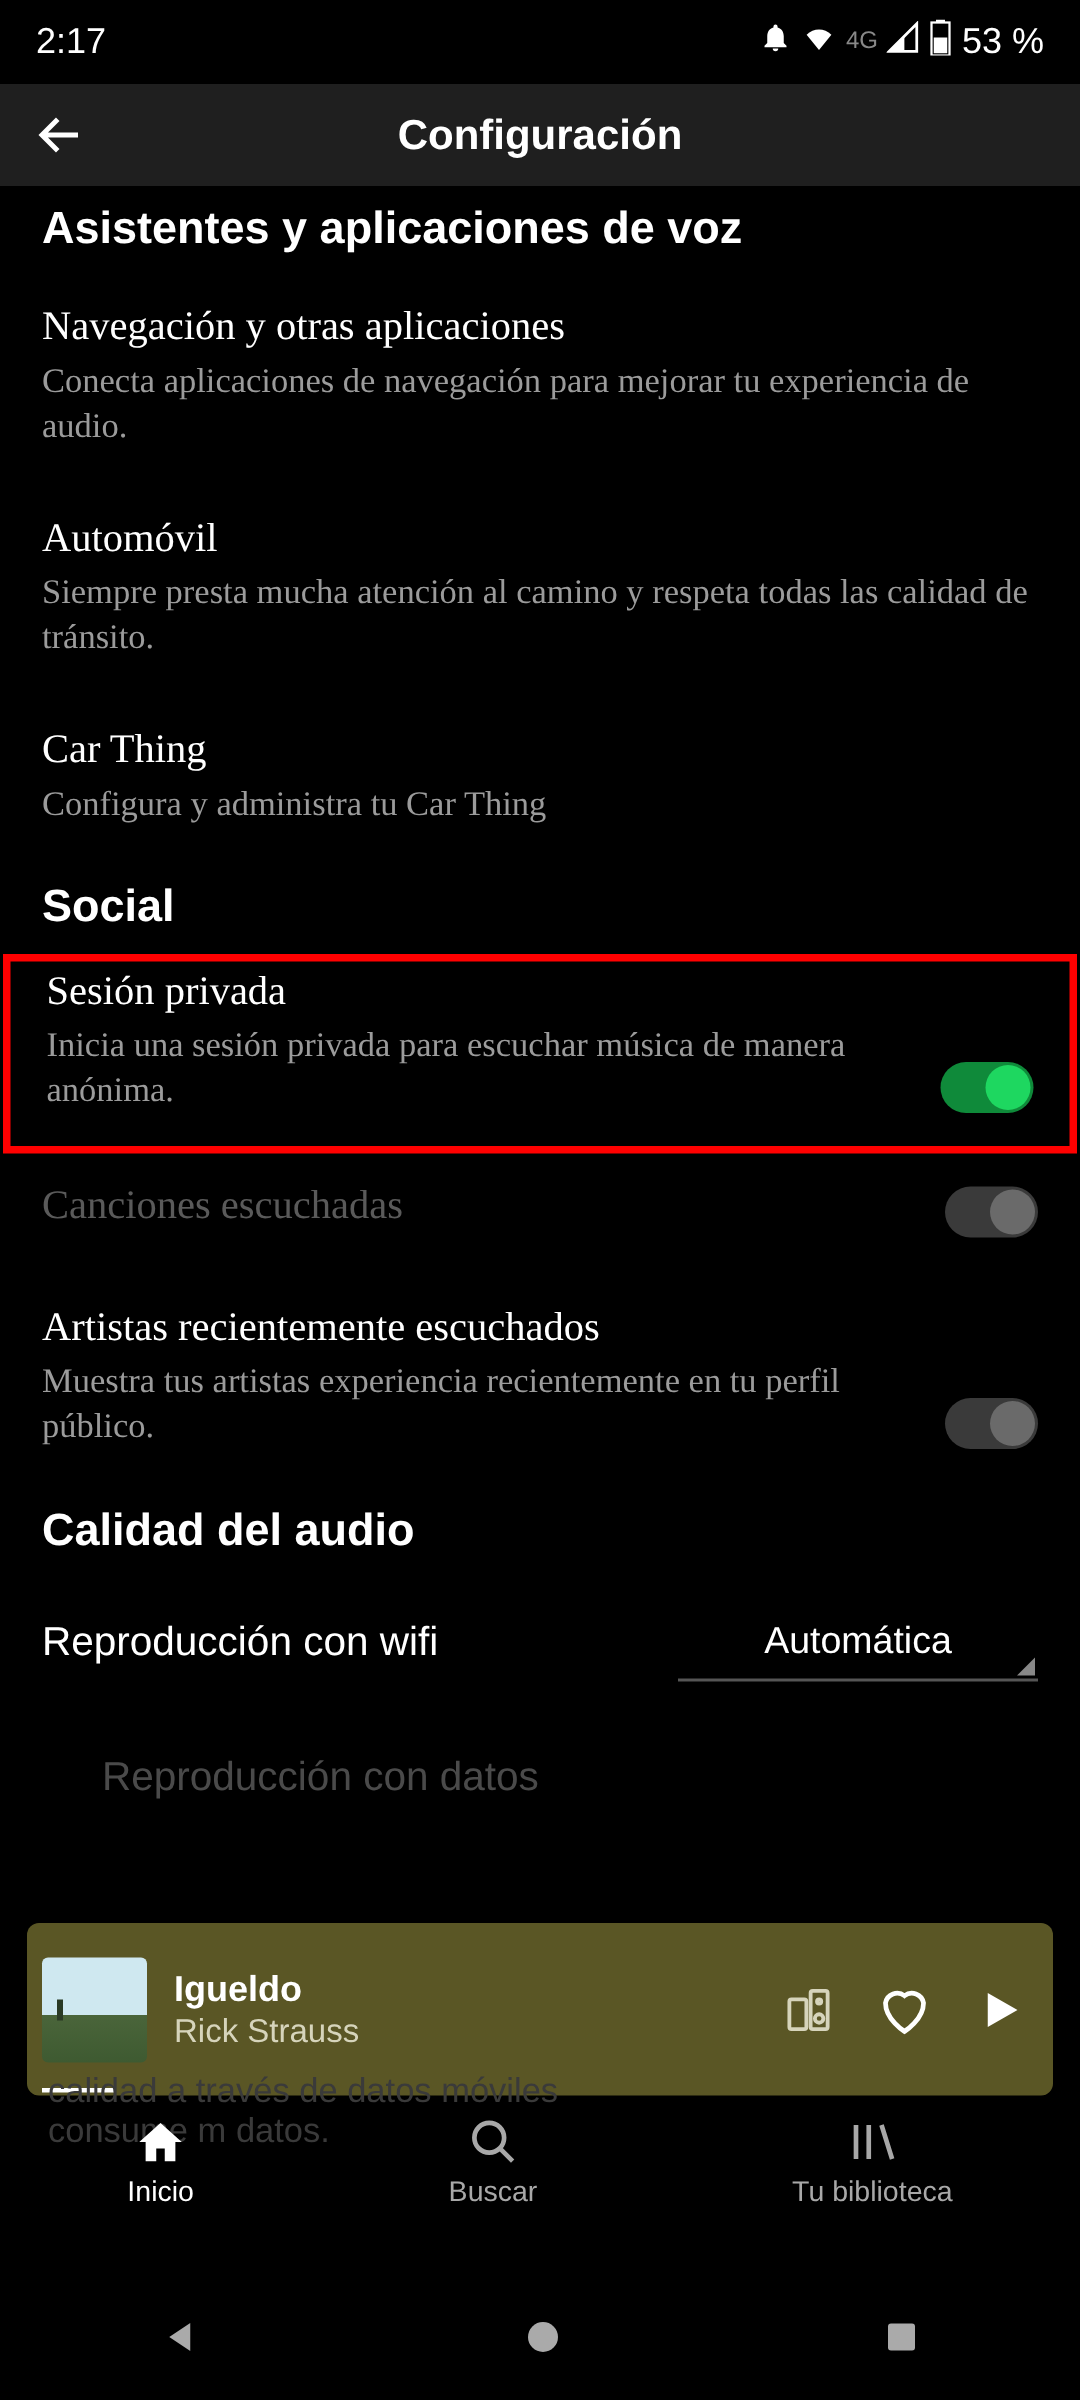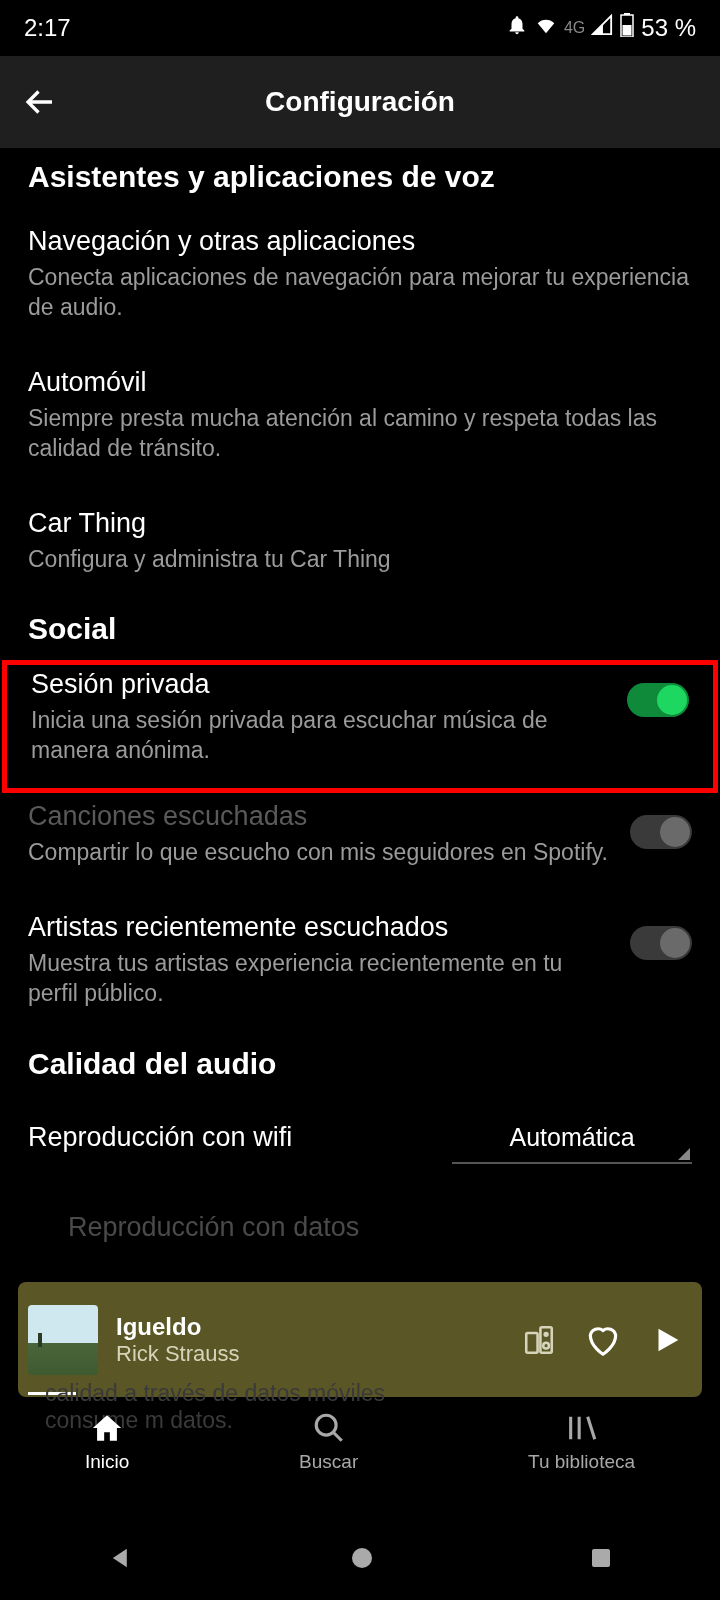--- a/index.html
+++ b/index.html
@@ -17,21 +17,21 @@
     display: flex;
     justify-content: space-between;
     align-items: center;
     padding: 0 24px;
     font-size: 24px;
     font-weight: 500;
   }
   .status-right { display: flex; align-items: center; gap: 6px; justify-content: space-between; }
   .status-right .small { font-size: 16px; color: #888; }
   .header {
-    height: 92px;
+    height: 68px;
     background: #1f1f1f;
     display: flex;
     align-items: center;
     padding: 0 20px;
   }
   .back-arrow { width: 40px; height: 40px; display: flex; align-items: center; justify-content: center; }
   .header-title {
     flex: 1;
     text-align: center;
     font-size: 28px;
@@ -42,22 +42,23 @@
     padding: 0 0 0 0;
   }
   .section-header {
     font-size: 30px;
     font-weight: 700;
     padding: 12px 28px 14px;
   }
   .item {
     padding: 18px 28px 26px;
     display: flex;
-    align-items: flex-start;
+    align-items: flex-end;
     gap: 20px;
+    font-family: Liberation Serif, serif;
   }
   .item.highlighted {
     border: 5px solid #ff0000;
     margin: 0 2px;
     padding: 4px 24px 22px;
   }
   .item-text { flex: 1; }
   .item-title {
     font-size: 27px;
     font-weight: 400;
@@ -258,21 +259,20 @@
       <div class="item-sub">Inicia una sesión privada para escuchar música de manera anónima.</div>
     </div>
     <div class="toggle on">
         <div class="toggle-knob"></div>
       </div>
   </div>
 
   <div class="item" style="padding-top:8px;">
     <div class="item-text">
       <div class="item-title disabled">Canciones escuchadas</div>
-      <div class="item-sub">Compartir lo que escucho con mis seguidores en Spotify.</div>
     </div>
     <div class="toggle off">
         <div class="toggle-knob"></div>
       </div>
   </div>
 
   <div class="item">
     <div class="item-text">
       <div class="item-title">Artistas recientemente escuchados</div>
       <div class="item-sub">Muestra tus artistas experiencia recientemente en tu perfil público.</div>
@@ -315,21 +315,21 @@
     </span>
     <span>
       <svg width="34" height="34" viewBox="0 0 24 24" fill="#fff">
           <path d="M6 4l14 8-14 8V4z"></path>
         </svg>
     </span>
   </div>
   <div class="mini-progress"></div>
 </div>
 
-<div style="position:absolute; top:1380px; left:17px; right:0;">
+<div style="position:absolute; top:1380px; left:4px; right:0;">
   <div class="truncated-sub">calidad a través de datos móviles</div>
   <div class="truncated-sub">consume m        datos.</div>
 </div>
 
 <div class="bottom-nav">
   <div class="nav-item active">
     <svg width="34" height="34" viewBox="0 0 24 24" fill="#fff">
         <path d="M12 3l10 9h-3v9h-5v-6h-4v6H5v-9H2l10-9z"></path>
       </svg>
     <div class="nav-label">Inicio</div>

